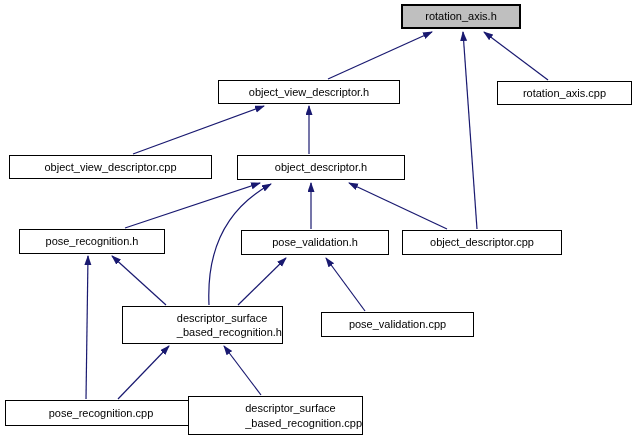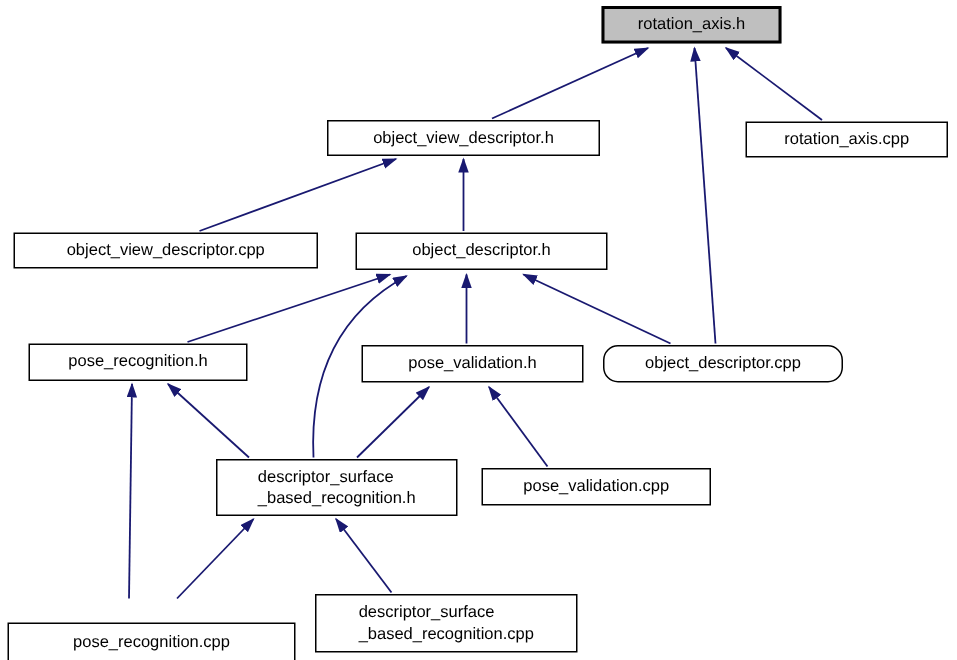--- a/index.html
+++ b/index.html
@@ -25,24 +25,23 @@
     font-size: 11px;
     line-height: 1.3;
     display: flex;
     align-items: center;
     justify-content: center;
     text-align: center;
     white-space: pre-line;
     cursor: pointer;
   }
   .gnode.multiline {
-    justify-content: center;
+    justify-content: flex-end;
     text-align: left;
     padding-left: 0;
-    margin-left: 22px;
   }
   .gnode.highlighted {
     background: #bfbfbf;
     border-width: 2px;
   }
   .gnode .nlabel { pointer-events: none; }
 </style>
 </head>
 <body>
 
@@ -72,21 +71,21 @@
       </g>
   </svg>
   <div id="node-group">
       <div class="gnode highlighted" style="left: 401px; top: 4px; width: 120px; height: 25px;"><span class="nlabel">rotation_axis.h</span></div>
       <div class="gnode" style="left: 218px; top: 80px; width: 182px; height: 24px;"><span class="nlabel">object_view_descriptor.h</span></div>
       <div class="gnode" style="left: 497px; top: 81px; width: 135px; height: 24px;"><span class="nlabel">rotation_axis.cpp</span></div>
       <div class="gnode" style="left: 9px; top: 155px; width: 203px; height: 24px;"><span class="nlabel">object_view_descriptor.cpp</span></div>
       <div class="gnode" style="left: 237px; top: 155px; width: 168px; height: 25px;"><span class="nlabel">object_descriptor.h</span></div>
       <div class="gnode" style="left: 19px; top: 229px; width: 146px; height: 25px; align-items: center;"><span class="nlabel">pose_recognition.h</span></div>
       <div class="gnode" style="left: 241px; top: 230px; width: 148px; height: 25px;"><span class="nlabel">pose_validation.h</span></div>
-      <div class="gnode" style="left: 402px; top: 230px; width: 160px; height: 25px; border-radius: 10px;"><span class="nlabel">object_descriptor.cpp</span></div>
+      <div class="gnode" style="left: 402px; top: 230px; width: 160px; height: 25px;"><span class="nlabel">object_descriptor.cpp</span></div>
       <div class="gnode multiline" style="left: 122px; top: 306px; width: 161px; height: 38px;"><span class="nlabel">descriptor_surface
 _based_recognition.h</span></div>
       <div class="gnode" style="left: 305px; top: 312px; width: 153px; height: 25px; margin-left: 16px;"><span class="nlabel">pose_validation.cpp</span></div>
-      <div class="gnode" style="left: 5px; top: 415px; width: 192px; height: 26px;"><span class="nlabel">pose_recognition.cpp</span></div>
+      <div class="gnode" style="left: 5px; top: 400px; width: 192px; height: 26px;"><span class="nlabel">pose_recognition.cpp</span></div>
       <div class="gnode multiline" style="left: 188px; top: 396px; width: 175px; height: 39px;"><span class="nlabel">descriptor_surface
 _based_recognition.cpp</span></div>
     </div>
 </div>
 
 </body></html>

